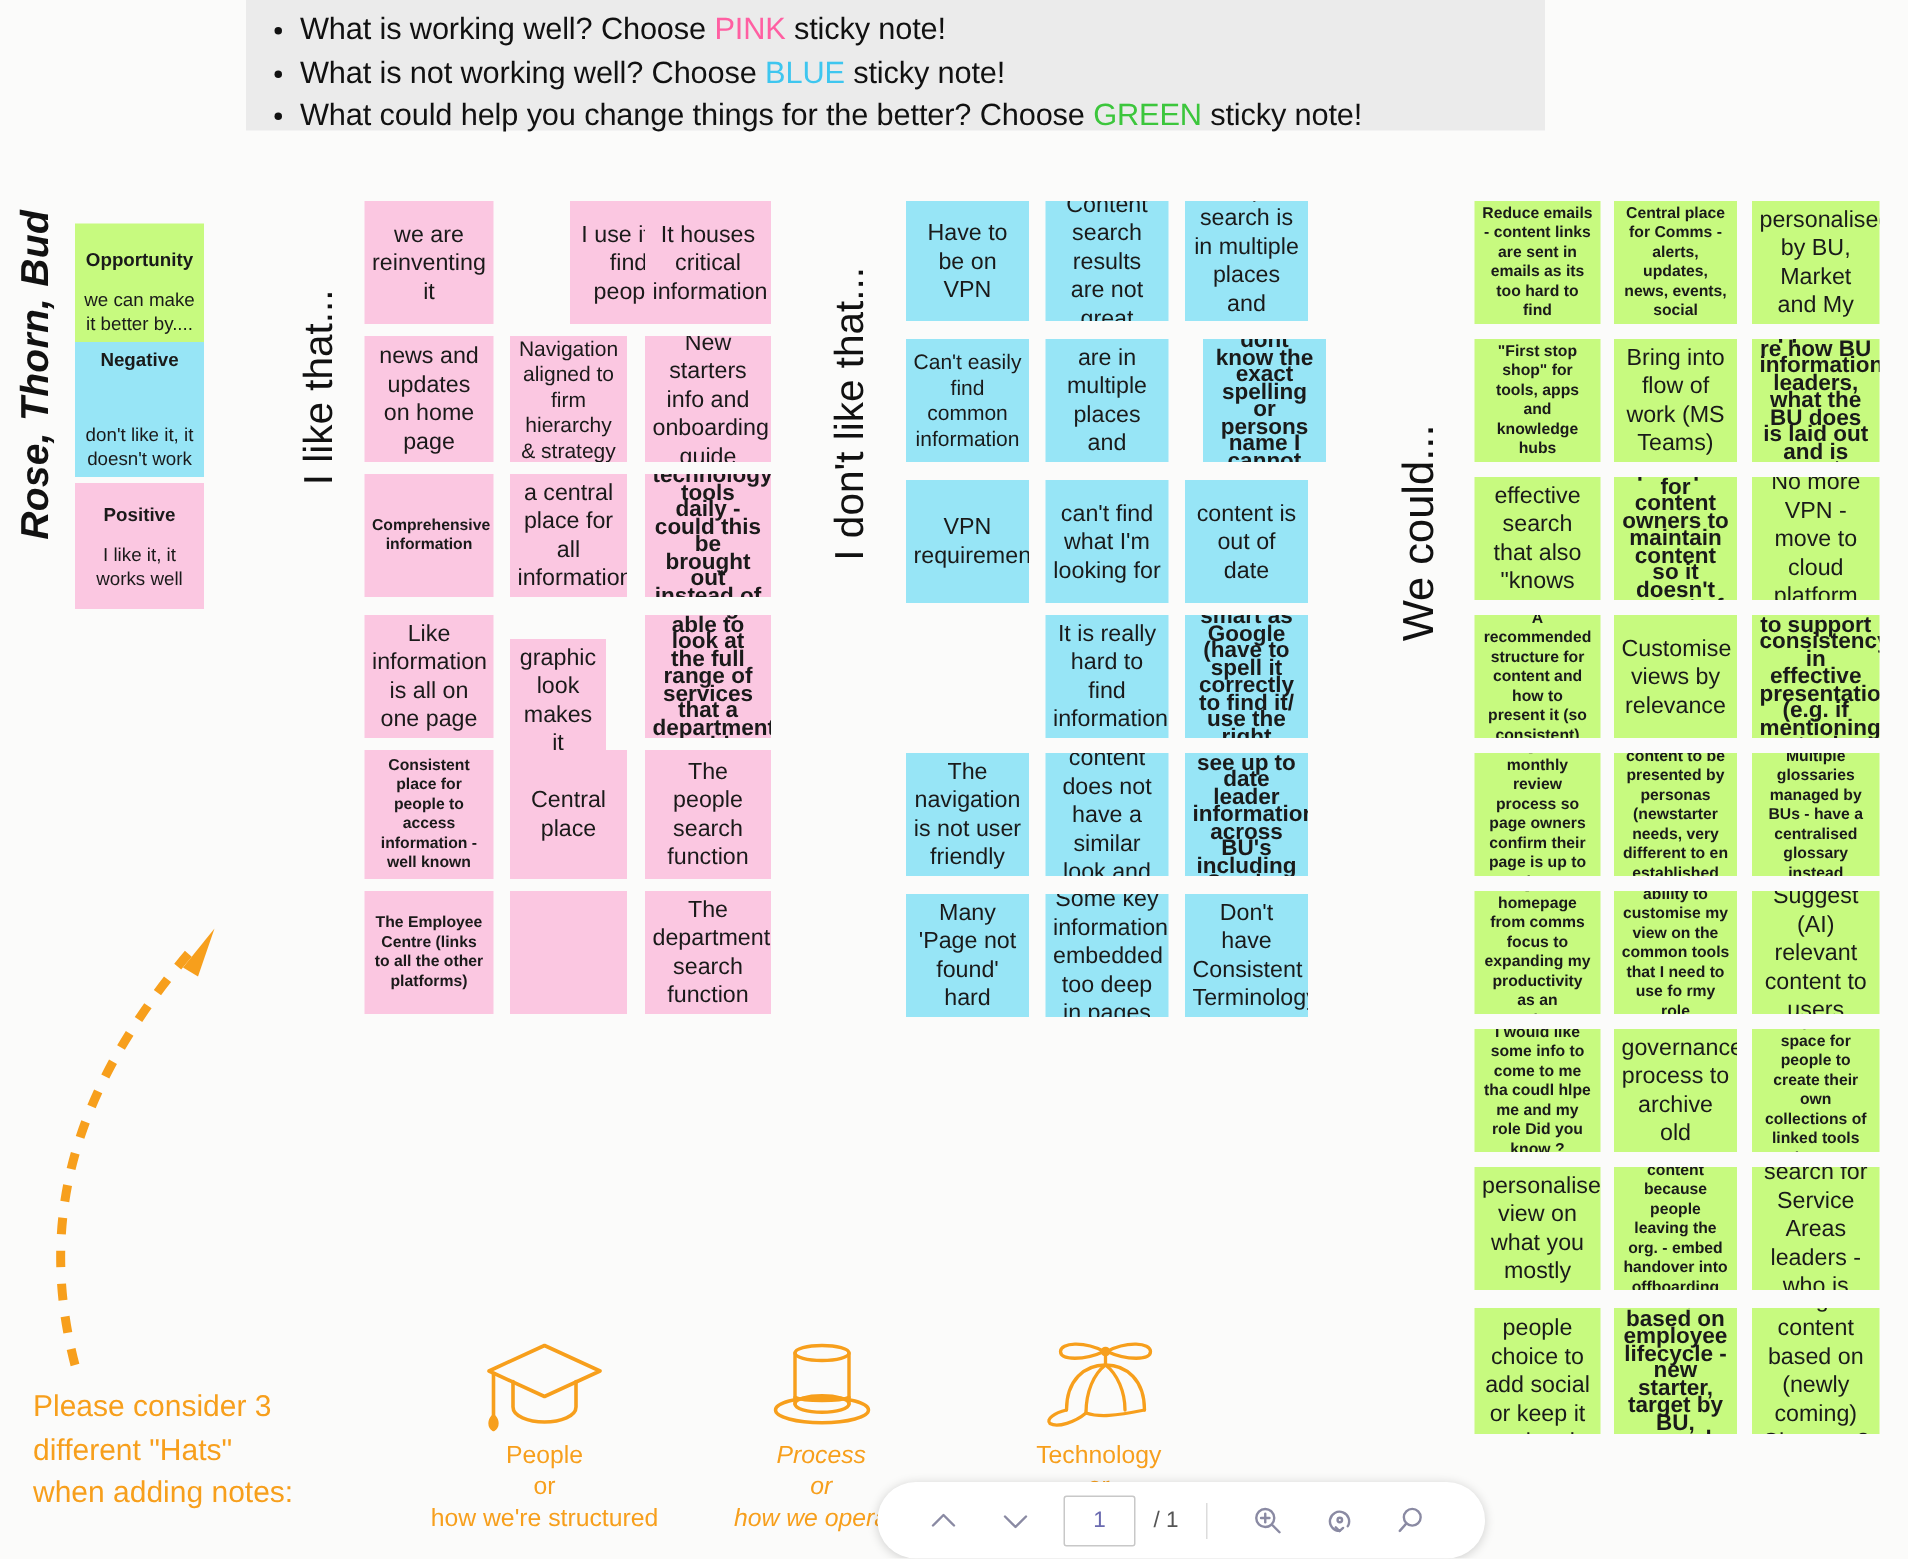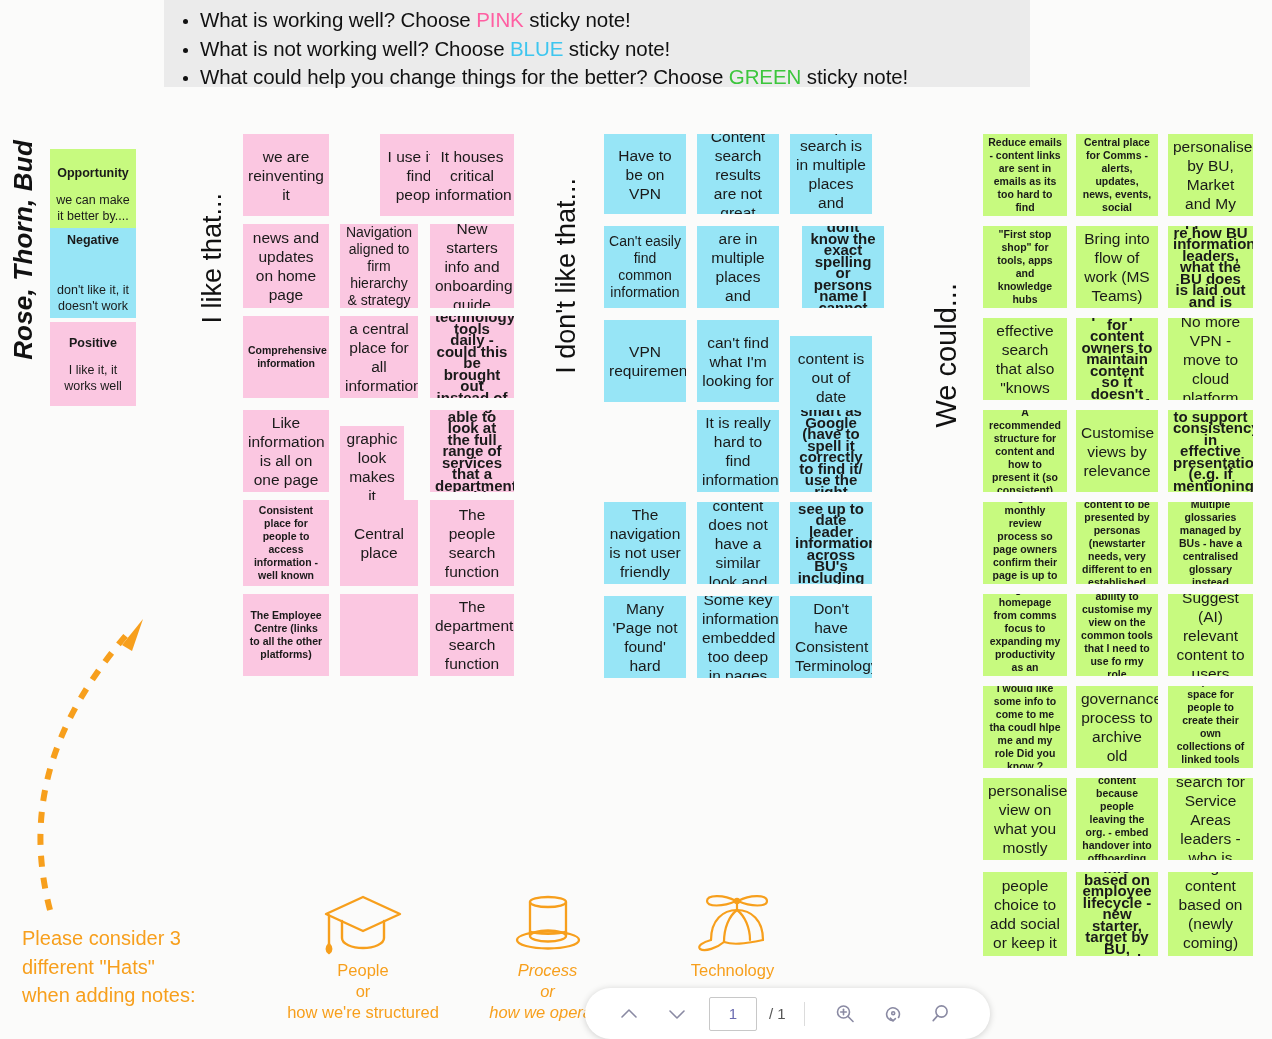--- a/index.html
+++ b/index.html
@@ -237,21 +237,21 @@
   <div class="note blue" style="left:790px;top:226px;width:82px;height:82px;margin-left:12px;">
       <span class="txt f-xs">if you dont know the exact spelling or persons name I cannot find it</span>
     </div>
 
   <div class="note blue" style="left:604px;top:320px;width:82px;height:82px;">
       <span class="txt f-lg">VPN requirement</span>
     </div>
   <div class="note blue" style="left:697px;top:320px;width:82px;height:82px;">
       <span class="txt f-lg">can't find what I'm looking for</span>
     </div>
-  <div class="note blue" style="left:790px;top:336px;width:82px;height:82px;">
+  <div class="note blue" style="left:790px;top:320px;width:82px;height:82px;">
       <span class="txt f-lg">content is out of date</span>
     </div>
 
   <div class="note blue" style="left:697px;top:410px;width:82px;height:82px;">
       <span class="txt f-lg">It is really hard to find information</span>
     </div>
   <div class="note blue" style="left:790px;top:410px;width:82px;height:82px;">
       <span class="txt f-xs">Search is not as smart as Google (have to spell it correctly to find it/ use the right search term)</span>
     </div>
 

